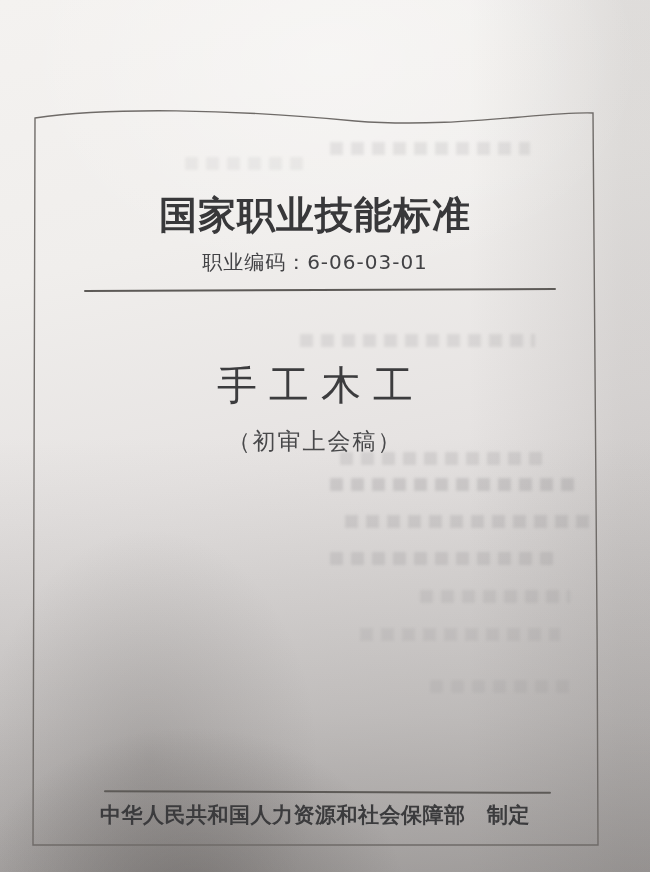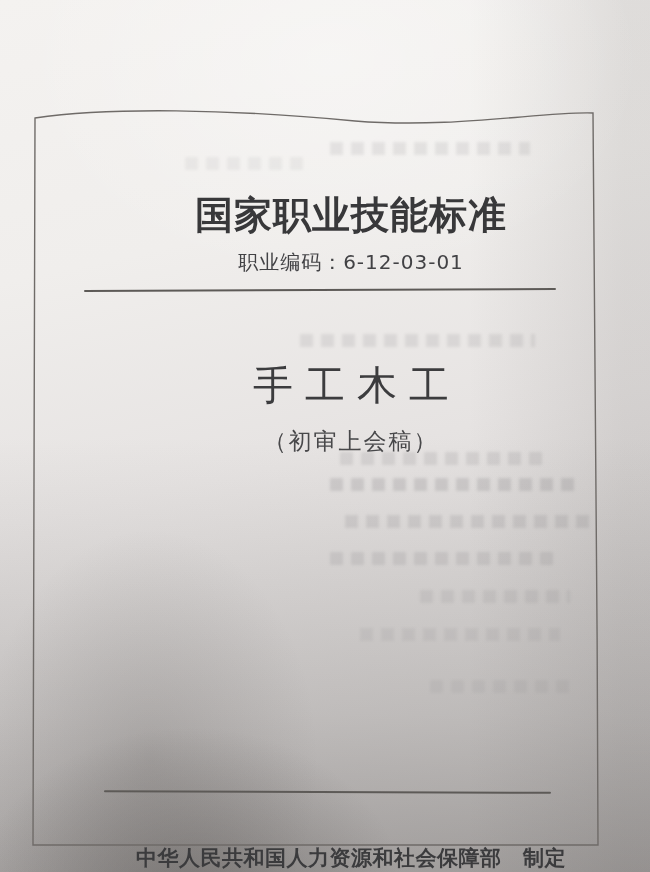--- a/index.html
+++ b/index.html
@@ -8,30 +8,30 @@
     font-family:"DejaVu Serif","Liberation Serif",serif;
     background:
       radial-gradient(ellipse 300px 240px at 190px 900px, rgba(72,68,66,0.40), rgba(72,68,66,0) 72%),
       radial-gradient(ellipse 240px 330px at 150px 760px, rgba(88,84,82,0.22), rgba(88,84,82,0) 70%),
       radial-gradient(ellipse 420px 300px at 330px 60px, rgba(255,255,255,0.35), rgba(255,255,255,0) 75%),
       linear-gradient(to bottom, rgba(0,0,0,0) 50%, rgba(70,66,64,0.16) 82%, rgba(64,60,58,0.30) 100%),
       linear-gradient(to right, rgba(0,0,0,0) 72%, rgba(82,78,76,0.12) 96%),
       linear-gradient(168deg, #f4f2f0 0%, #f0eeec 28%, #e6e3e2 52%, #d6d3d2 78%, #c8c5c4 100%);
   }
   .border-svg{position:absolute;left:0;top:0;width:650px;height:872px;}
-  .abs{position:absolute;left:35px;width:560px;text-align:center;padding-left:36px;}
+  .abs{position:absolute;left:35px;width:560px;text-align:center;}
   .std-title{top:190px;font-size:38px;font-weight:700;color:#38383a;letter-spacing:1px;}
   .occ-code{top:249px;font-size:20px;font-weight:500;color:#424245;letter-spacing:1px;
             font-family:"DejaVu Sans","Liberation Sans",sans-serif;}
   .rule{position:absolute;height:2px;background:#5d5a57;border-radius:1px;}
   .rule-top{left:84px;width:472px;top:289px;transform:rotate(-0.25deg);}
   .rule-bottom{left:104px;width:447px;top:791px;transform:rotate(0.2deg);}
   .main-title{top:358px;font-size:40px;font-weight:500;color:#3c3c3e;letter-spacing:12px;text-indent:12px;}
   .draft-note{top:426px;font-size:23px;font-weight:400;color:#48484a;letter-spacing:2px;}
-  .publisher{top:801px;font-size:21px;font-weight:600;color:#3b3b3d;letter-spacing:0.5px;margin-top:43px;}
+  .publisher{top:801px;font-size:21px;font-weight:600;color:#3b3b3d;letter-spacing:0.5px;}
   .ghost{position:absolute;height:13px;filter:blur(1.7px);
          background:repeating-linear-gradient(90deg, rgba(108,106,110,0.55) 0 13px, rgba(108,106,110,0) 13px 21px);}
   .watermark{position:absolute;left:504px;top:841px;display:flex;align-items:center;gap:5px;
              color:#ffffff;font-size:17px;font-weight:500;letter-spacing:0.5px;white-space:nowrap;
              font-family:"DejaVu Sans","Liberation Sans",sans-serif;
              text-shadow:0 0 2px rgba(130,126,124,0.55);opacity:0.95;}
   .wm-icon{display:block;flex:0 0 auto;filter:drop-shadow(0 0 1px rgba(130,126,124,0.5));}
 </style>
 </head>
 <body>
@@ -52,21 +52,21 @@
   <div class="ghost" style="top:334px;left:300px;width:235px;opacity:.24;"></div>
   <div class="ghost" style="top:452px;left:340px;width:210px;opacity:.26;"></div>
   <div class="ghost" style="top:478px;left:330px;width:250px;opacity:.34;"></div>
   <div class="ghost" style="top:515px;left:345px;width:250px;opacity:.28;"></div>
   <div class="ghost" style="top:552px;left:330px;width:230px;opacity:.26;"></div>
   <div class="ghost" style="top:590px;left:420px;width:150px;opacity:.20;"></div>
   <div class="ghost" style="top:628px;left:360px;width:200px;opacity:.16;"></div>
   <div class="ghost" style="top:680px;left:430px;width:140px;opacity:.14;"></div>
 
   <div class="abs std-title">国家职业技能标准</div>
-  <div class="abs occ-code">职业编码：6-12-03-01</div>
+  <div class="abs occ-code">职业编码：6-06-03-01</div>
   <div class="rule rule-top"></div>
 
   <div class="abs main-title">手工木工</div>
   <div class="abs draft-note">（初审上会稿）</div>
 
   <div class="rule rule-bottom"></div>
   <div class="abs publisher">中华人民共和国人力资源和社会保障部　制定</div>
 
 
 </div>

